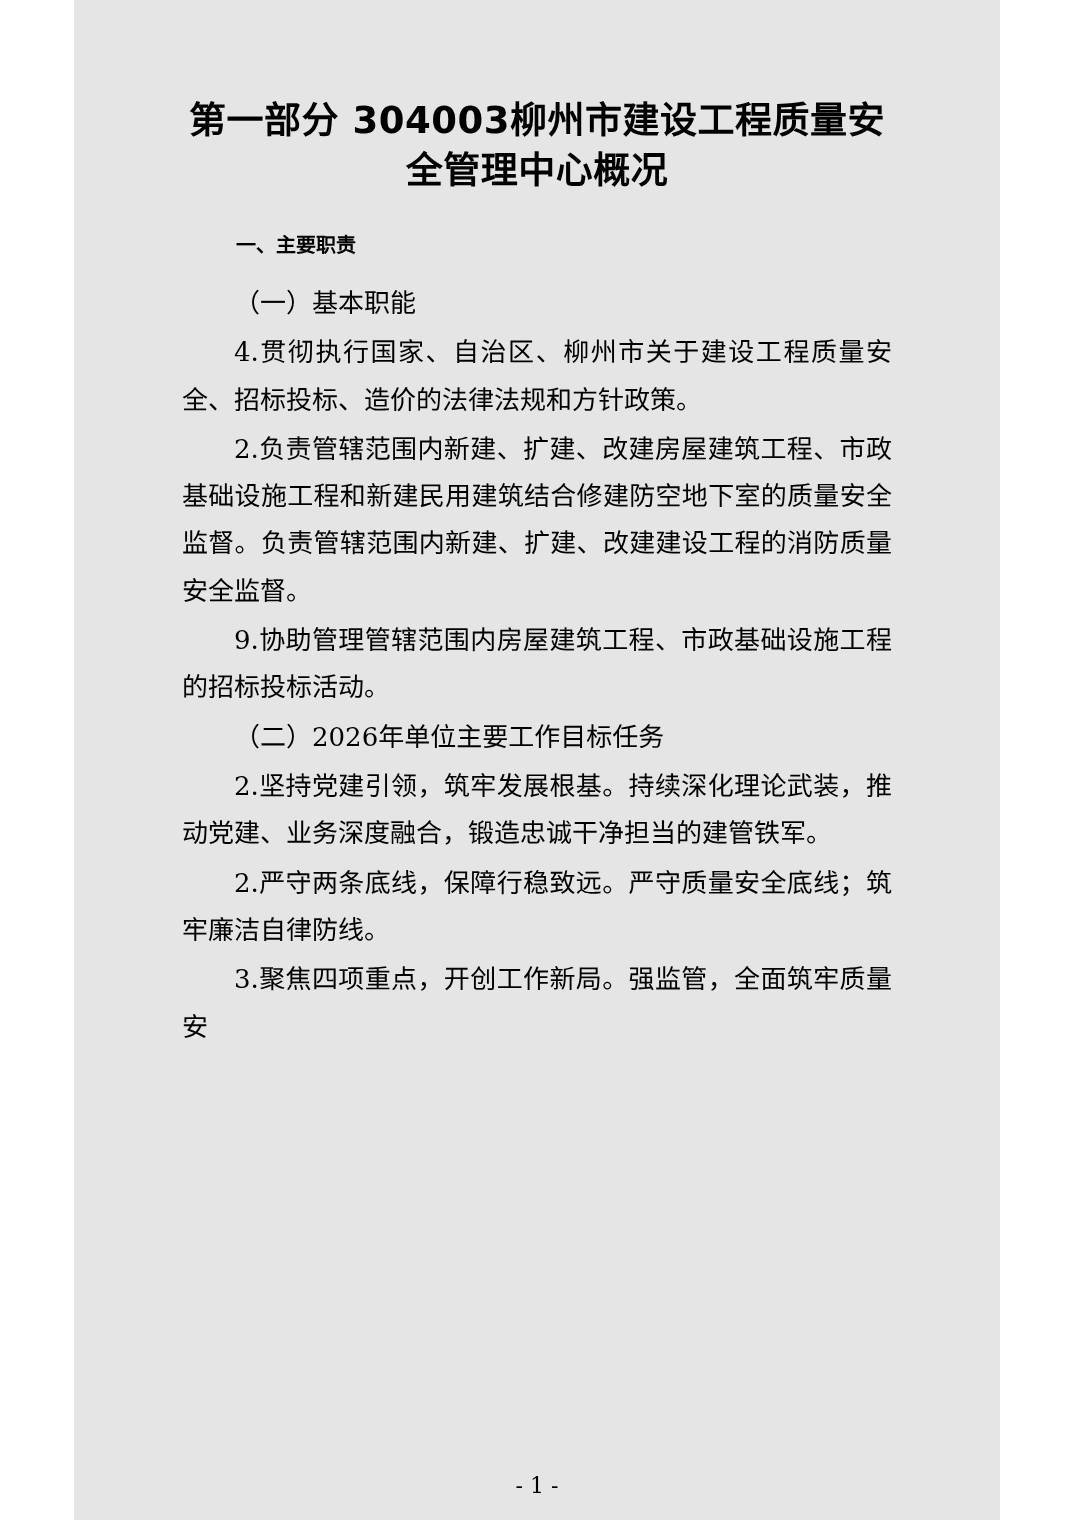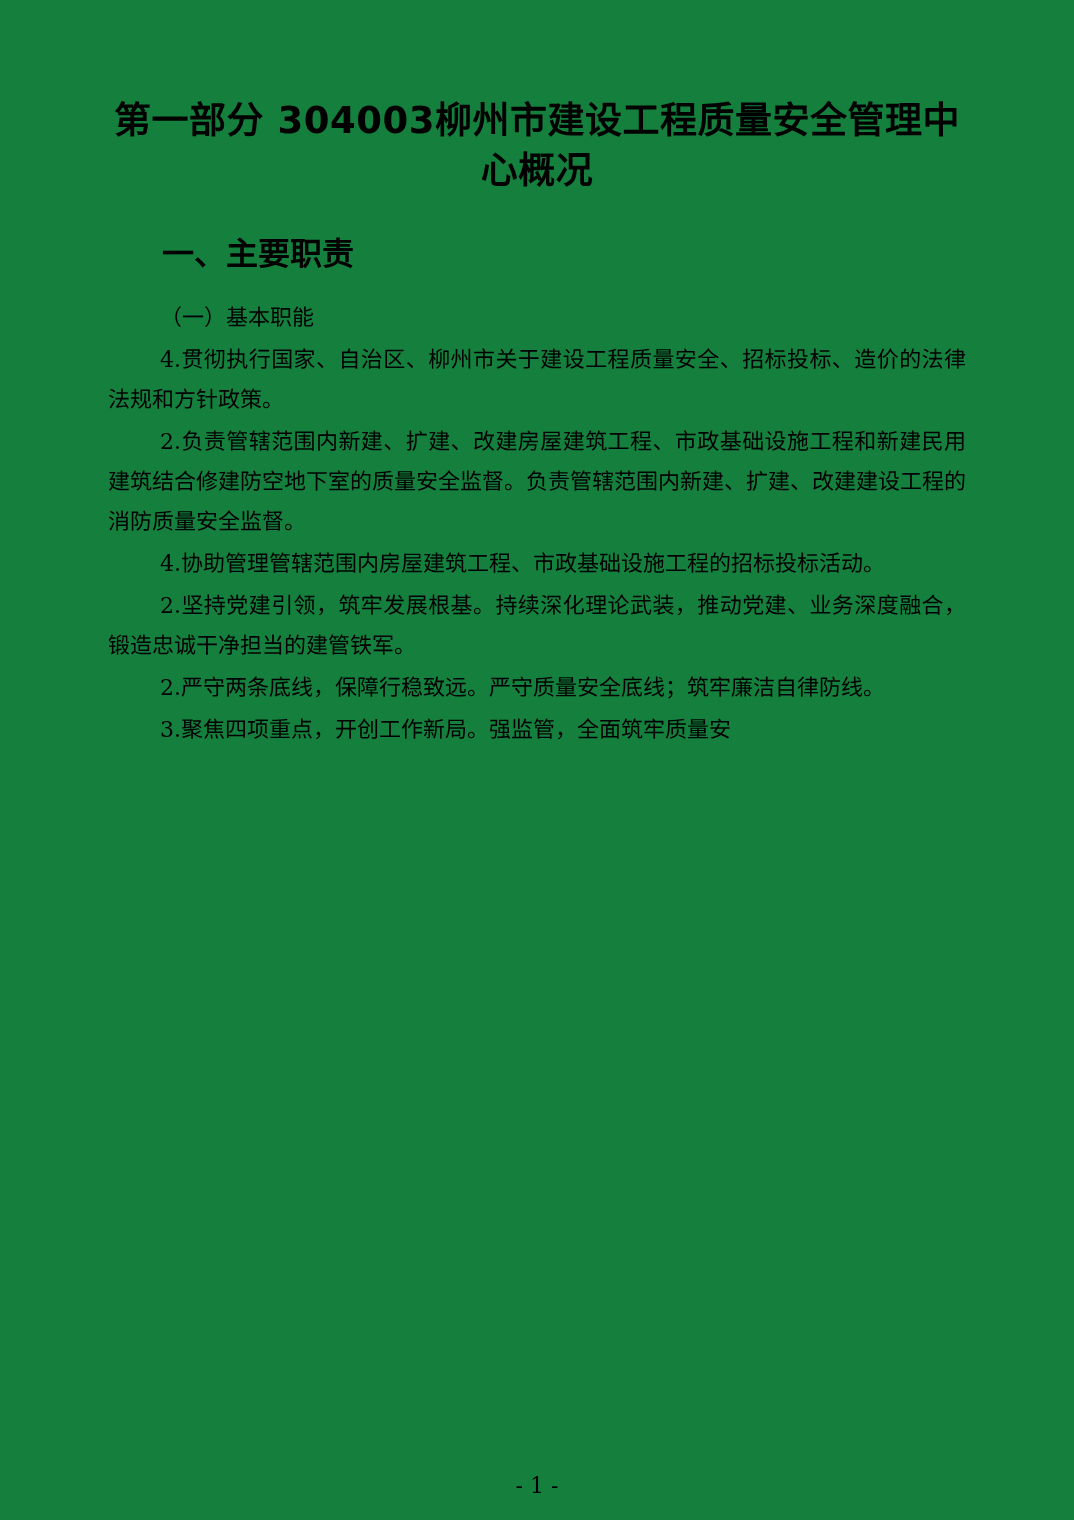--- a/index.html
+++ b/index.html
@@ -7,49 +7,49 @@
     margin: 0;
     padding: 0;
     background: #ffffff;
   }
   body {
     font-family: "DejaVu Serif", serif;
     color: #000000;
   }
   .page {
     position: relative;
-    width: 1074px;
+    width: 926px;
     min-height: 1520px;
     margin: 0 auto;
-    background: #15803d;
+    background: #e5e5e5;
     box-sizing: border-box;
     padding: 78px 108px 40px 108px;
   }
   .doc-title {
     font-family: "DejaVu Sans", sans-serif;
     font-weight: bold;
     font-size: 37px;
     line-height: 1.35;
     text-align: center;
     letter-spacing: 0.5px;
     margin: 18px 0 34px 0;
     color: #000;
   }
   .section-heading {
     font-family: "DejaVu Sans", sans-serif;
     font-weight: bold;
-    font-size: 32px;
+    font-size: 20px;
     line-height: 1.5;
     margin: 0 0 20px 0;
     text-indent: 54px;
     color: #000;
   }
   .para {
     font-family: "DejaVu Serif", serif;
-    font-size: 22px;
+    font-size: 26px;
     line-height: 1.82;
     text-align: justify;
     text-justify: inter-ideograph;
     margin: 0 0 2px 0;
     text-indent: 52px;
     color: #000;
   }
   .page-number {
     position: absolute;
     left: 0;
@@ -66,20 +66,21 @@
 
 <div class="page">
 
   <h1 class="doc-title">第一部分  304003柳州市建设工程质量安全管理中心概况</h1>
 
   <h2 class="section-heading">一、主要职责</h2>
 
   <p class="para">（一）基本职能</p>
   <p class="para">4.贯彻执行国家、自治区、柳州市关于建设工程质量安全、招标投标、造价的法律法规和方针政策。</p>
   <p class="para">2.负责管辖范围内新建、扩建、改建房屋建筑工程、市政基础设施工程和新建民用建筑结合修建防空地下室的质量安全监督。负责管辖范围内新建、扩建、改建建设工程的消防质量安全监督。</p>
-  <p class="para">4.协助管理管辖范围内房屋建筑工程、市政基础设施工程的招标投标活动。</p>
+  <p class="para">9.协助管理管辖范围内房屋建筑工程、市政基础设施工程的招标投标活动。</p>
+  <p class="para">（二）2026年单位主要工作目标任务</p>
   <p class="para">2.坚持党建引领，筑牢发展根基。持续深化理论武装，推动党建、业务深度融合，锻造忠诚干净担当的建管铁军。</p>
   <p class="para">2.严守两条底线，保障行稳致远。严守质量安全底线；筑牢廉洁自律防线。</p>
   <p class="para">3.聚焦四项重点，开创工作新局。强监管，全面筑牢质量安</p>
 
   <div class="page-number">- 1 -</div>
 
 </div>
 
 </body></html>

